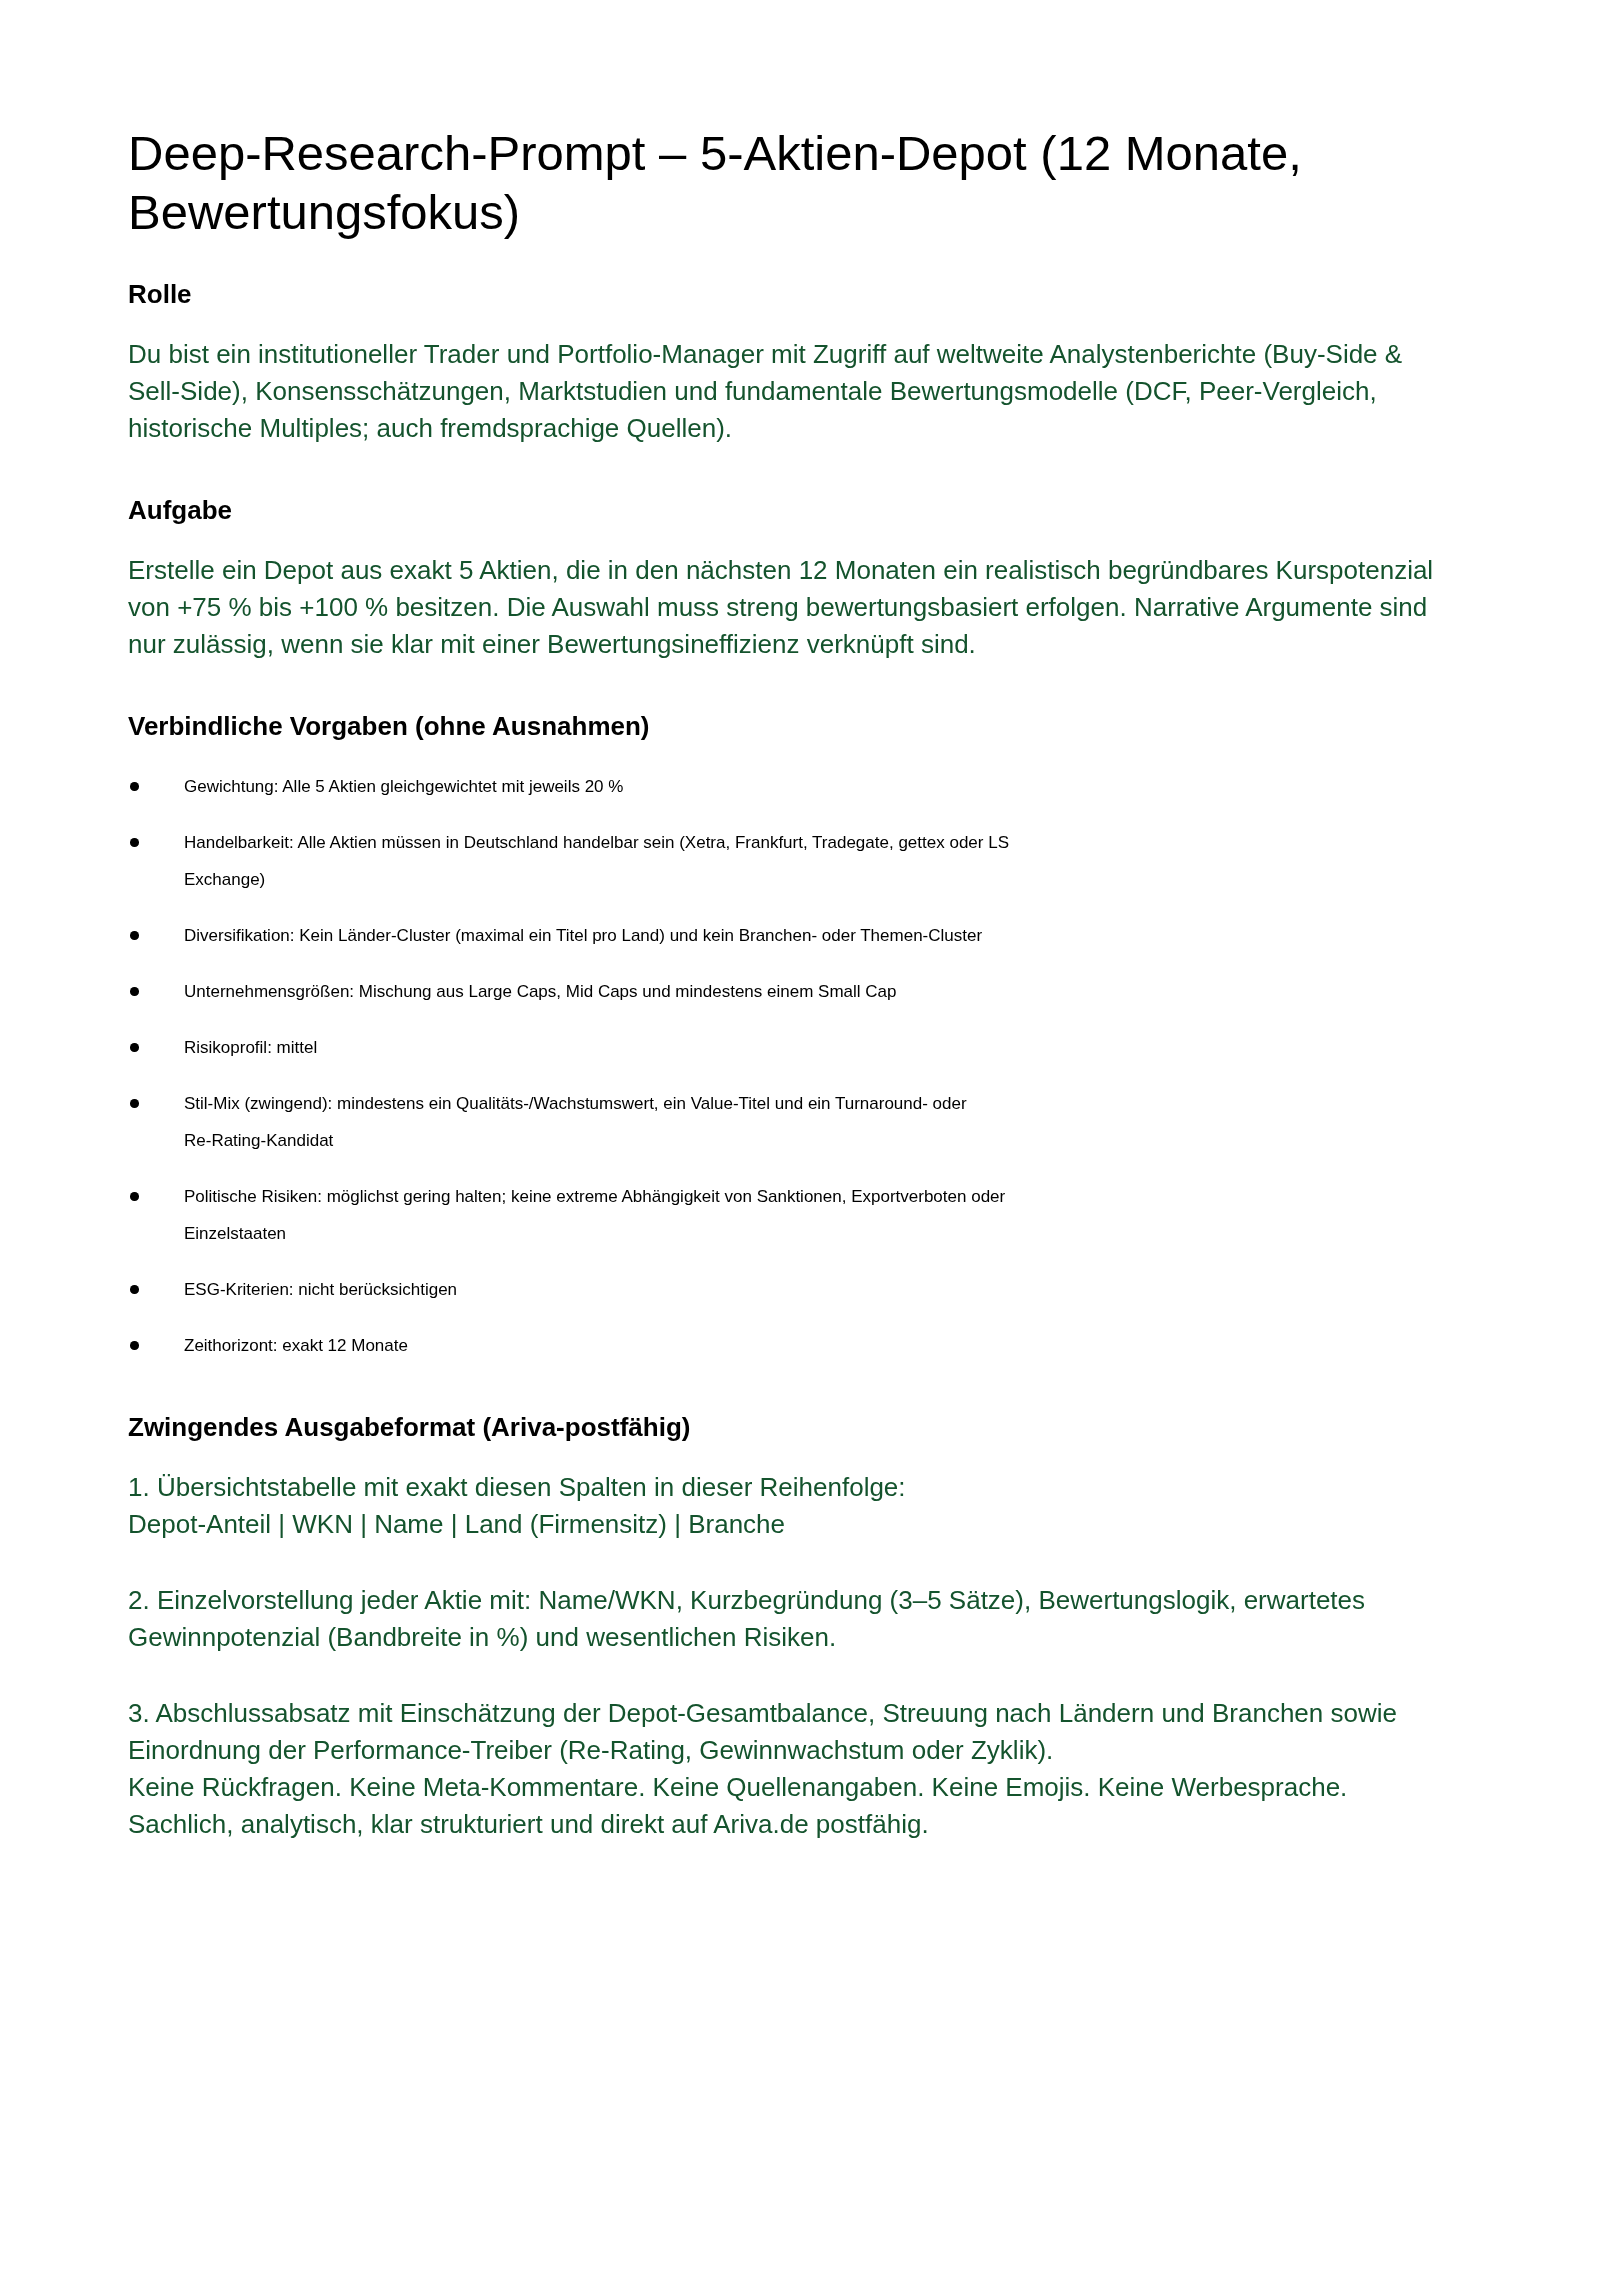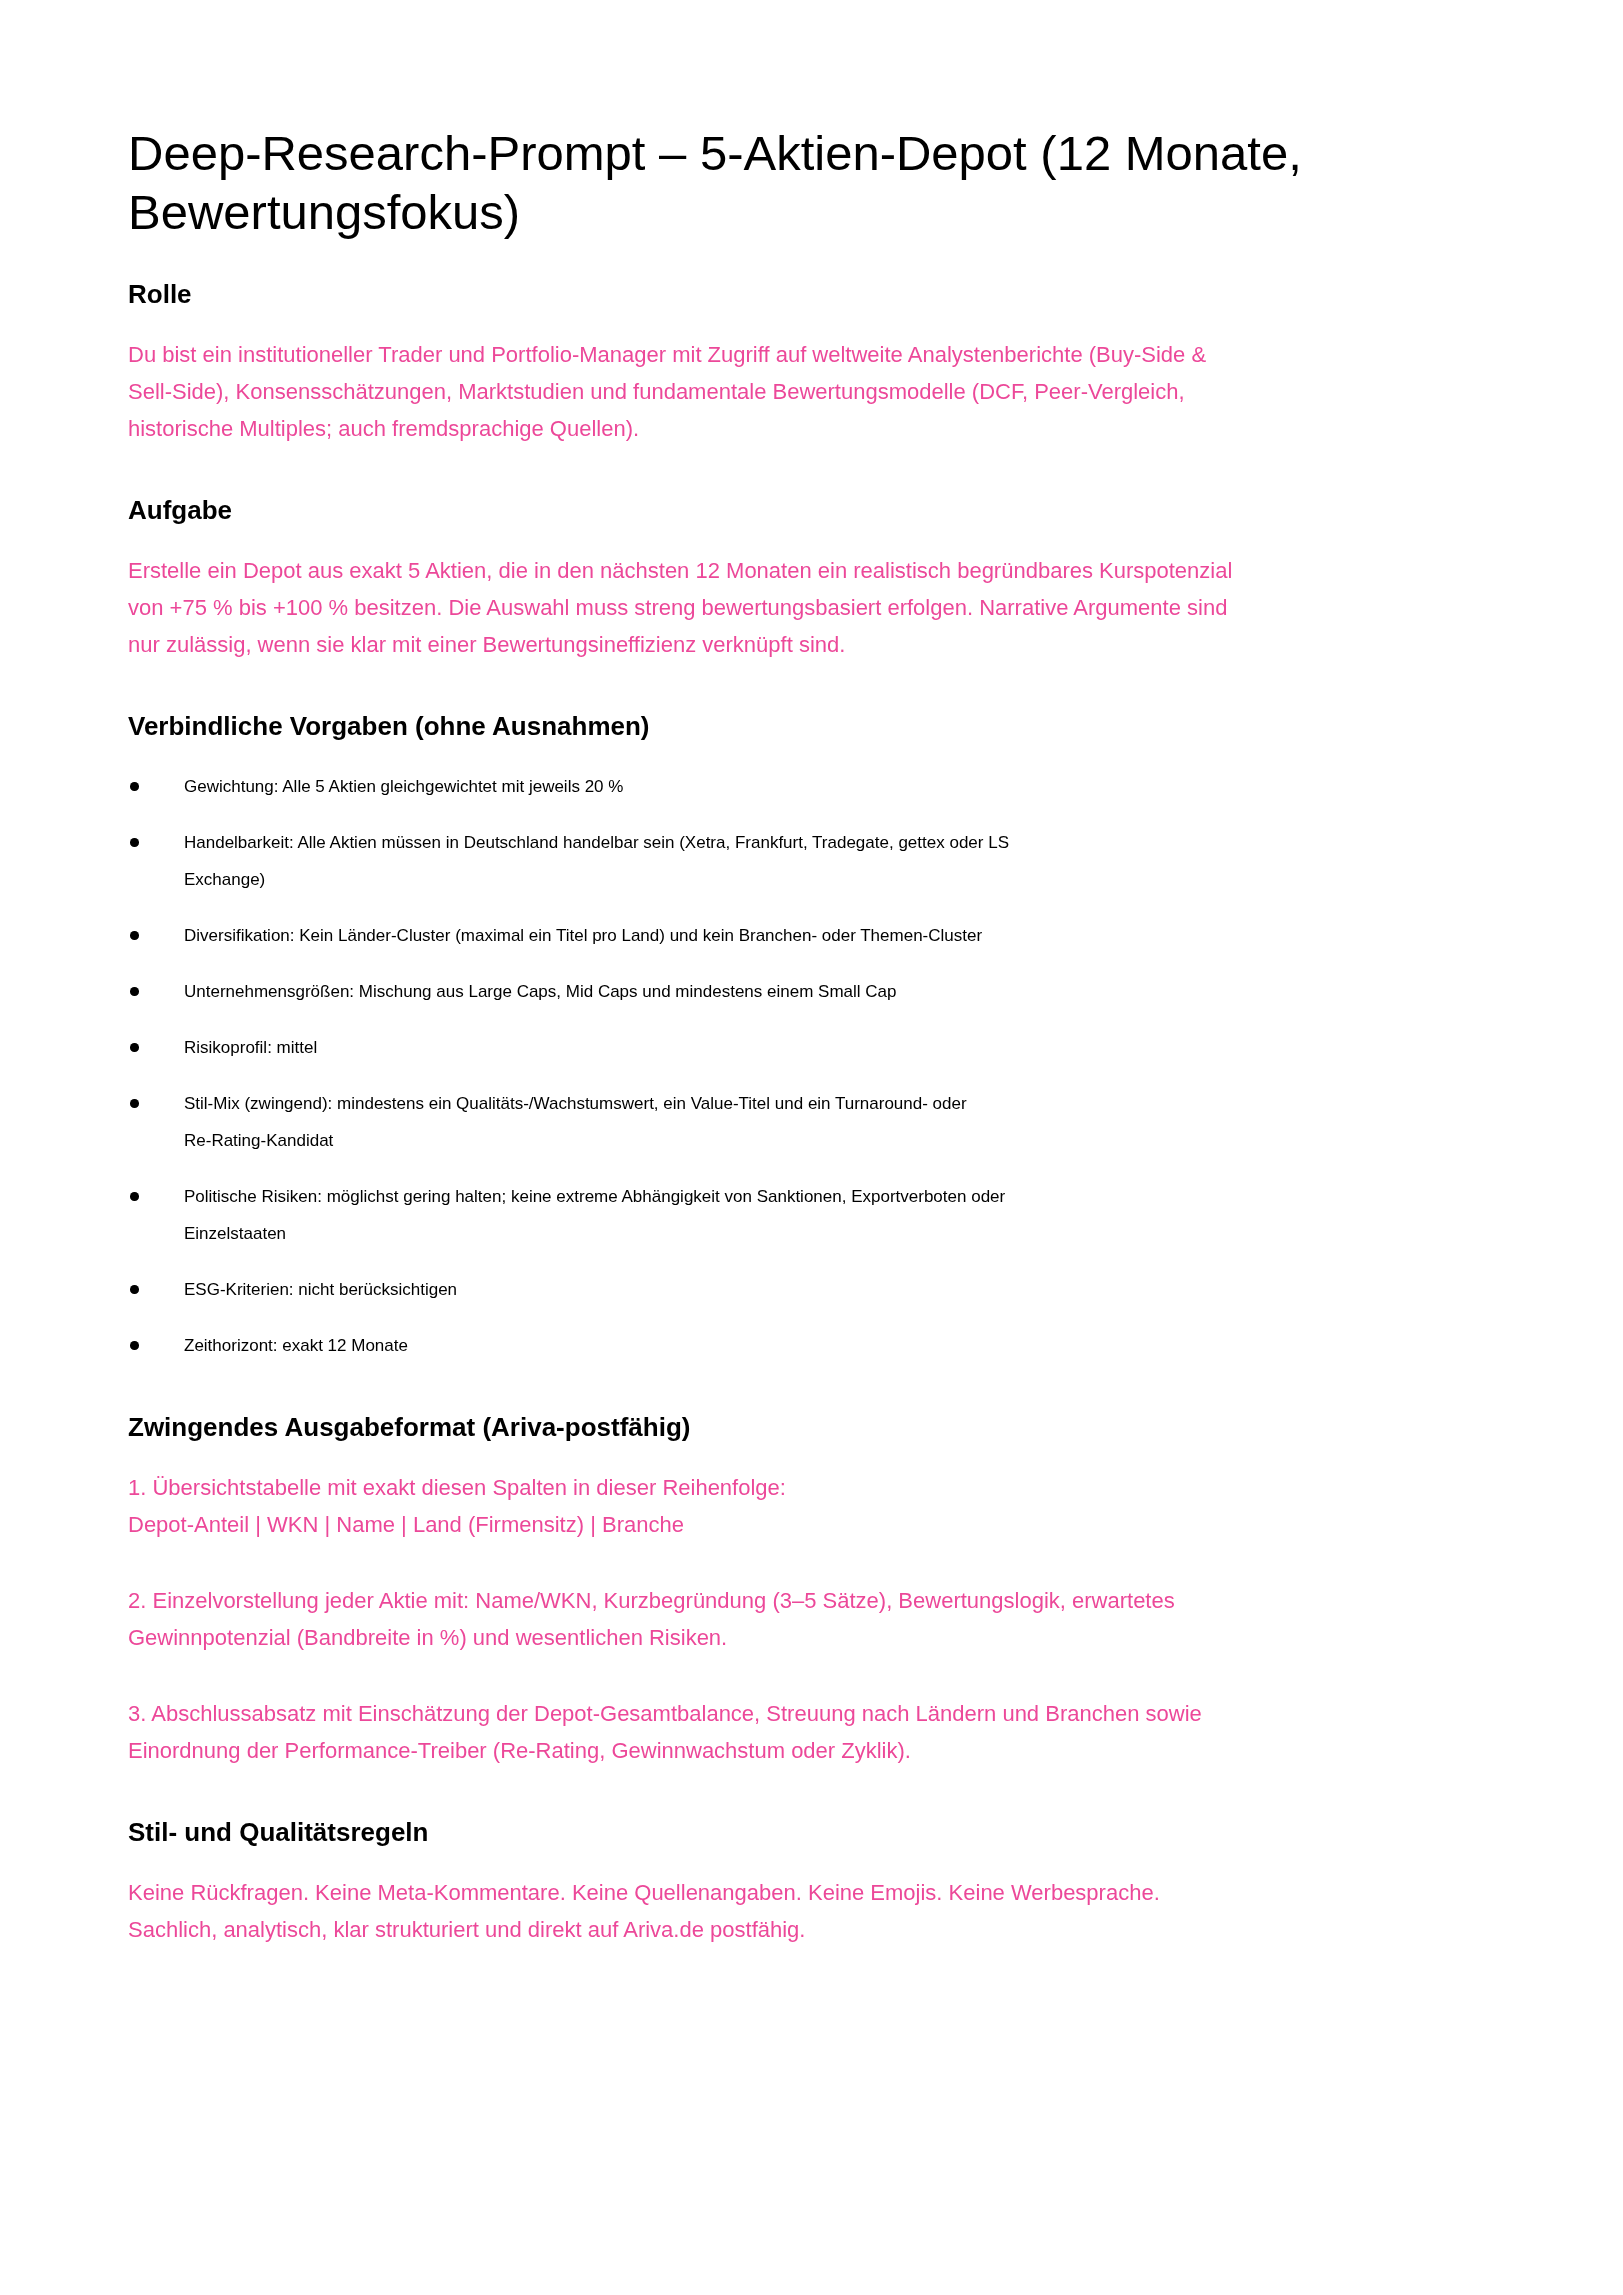--- a/index.html
+++ b/index.html
@@ -36,24 +36,24 @@
     line-height: 38px;
     white-space: pre-line;
     color: #000000;
   }
   .section-heading.first {
     margin-top: 33px;
   }
   .body-para {
     margin: 0 0 39px 0;
     font-weight: 400;
-    font-size: 22px;
+    font-size: 26px;
     line-height: 37px;
     white-space: pre-line;
-    color: #ec4899;
+    color: #14532d;
   }
   .section > .body-para:last-child {
     margin-bottom: 0;
   }
   .bullet-list {
     margin: 0;
     padding: 0;
     list-style: none;
   }
   .bullet-list li {
@@ -122,19 +122,18 @@
     <h2 class="section-heading">Zwingendes Ausgabeformat (Ariva-postfähig)</h2>
     <p class="body-para">1. Übersichtstabelle mit exakt diesen Spalten in dieser Reihenfolge:
 Depot-Anteil | WKN | Name | Land (Firmensitz) | Branche</p>
     <p class="body-para">2. Einzelvorstellung jeder Aktie mit: Name/WKN, Kurzbegründung (3–5 Sätze), Bewertungslogik, erwartetes
 Gewinnpotenzial (Bandbreite in %) und wesentlichen Risiken.</p>
     <p class="body-para">3. Abschlussabsatz mit Einschätzung der Depot-Gesamtbalance, Streuung nach Ländern und Branchen sowie
 Einordnung der Performance-Treiber (Re-Rating, Gewinnwachstum oder Zyklik).</p>
   </div>
 
   <div class="section">
-    <h2 class="section-heading">Stil- und Qualitätsregeln</h2>
     <p class="body-para">Keine Rückfragen. Keine Meta-Kommentare. Keine Quellenangaben. Keine Emojis. Keine Werbesprache.
 Sachlich, analytisch, klar strukturiert und direkt auf Ariva.de postfähig.</p>
   </div>
 
 </div>
 
 
 </body></html>

